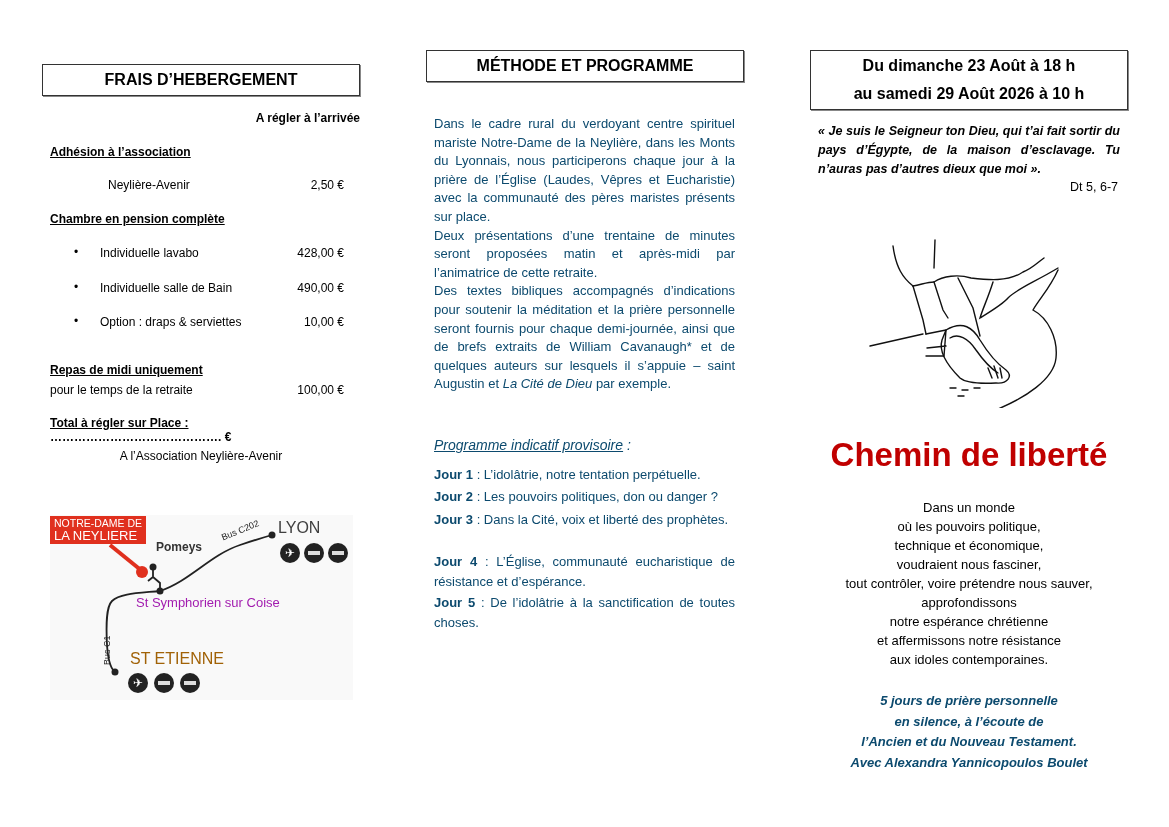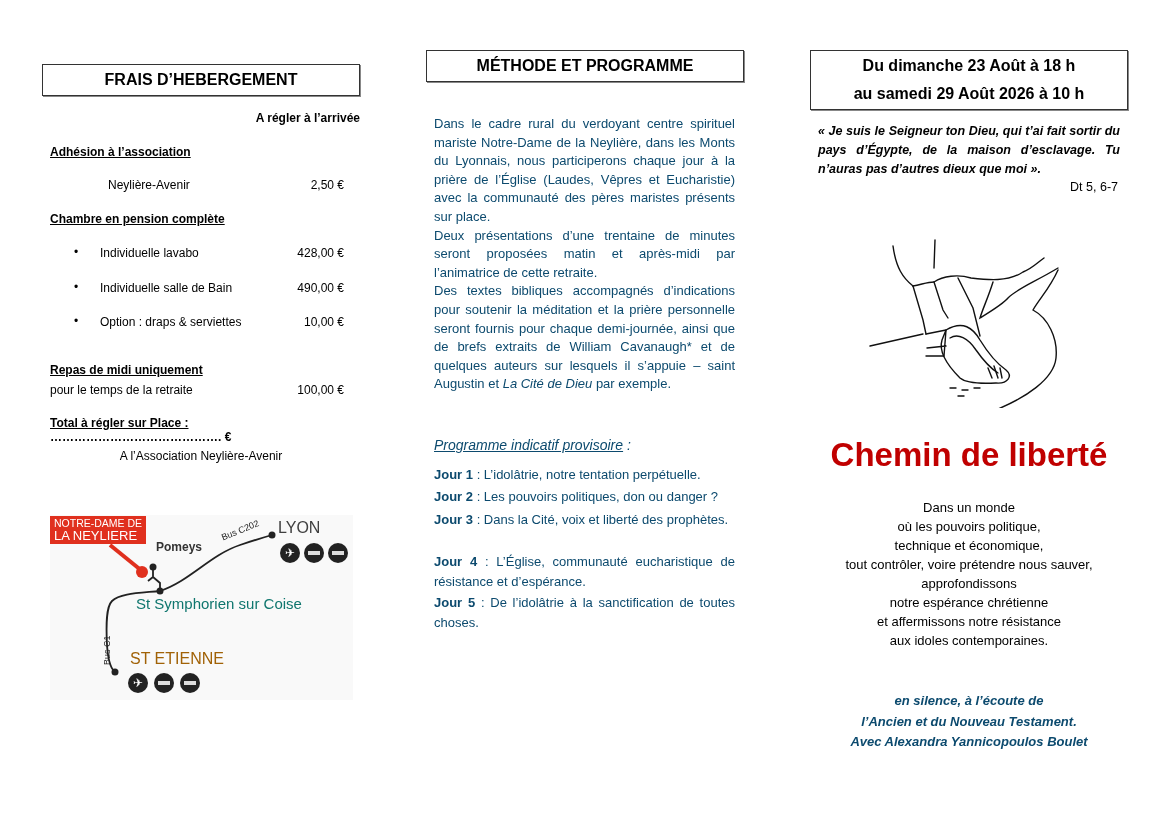--- a/index.html
+++ b/index.html
@@ -110,21 +110,21 @@
   <div style="position:absolute;left:230px;top:28px;display:flex;gap:4px;">
     <span class="ticon" style="width:20px;height:20px;border-radius:50%;background:#222;color:#fff;font-size:12px;text-align:center;line-height:20px;display:inline-block;">✈</span>
     <span class="ticon" style="width:20px;height:20px;border-radius:50%;background:#222;display:inline-block;position:relative;">
         <span style="position:absolute;left:4px;top:8px;width:12px;height:4px;background:#ddd;"></span>
       </span>
     <span class="ticon" style="width:20px;height:20px;border-radius:50%;background:#222;display:inline-block;position:relative;">
         <span style="position:absolute;left:4px;top:8px;width:12px;height:4px;background:#ddd;"></span>
       </span>
   </div>
 
-  <div style="position:absolute;left:86px;top:80px;font-size:15px;color:#0f766e;">St Symphorien sur Coise</div>
+  <div style="position:absolute;left:86px;top:80px;font-size:13px;color:#a21caf;">St Symphorien sur Coise</div>
   <div style="position:absolute;left:52px;top:150px;font-size:9px;color:#222;transform:rotate(-90deg);transform-origin:left top;">Bus C1</div>
   <div style="position:absolute;left:80px;top:135px;font-size:16px;color:#a16207;">ST ETIENNE</div>
 
   <div style="position:absolute;left:78px;top:158px;display:flex;gap:6px;">
     <span style="width:20px;height:20px;border-radius:50%;background:#222;color:#fff;font-size:12px;text-align:center;line-height:20px;display:inline-block;">✈</span>
     <span style="width:20px;height:20px;border-radius:50%;background:#222;display:inline-block;position:relative;">
         <span style="position:absolute;left:4px;top:8px;width:12px;height:4px;background:#ddd;"></span>
       </span>
     <span style="width:20px;height:20px;border-radius:50%;background:#222;display:inline-block;position:relative;">
         <span style="position:absolute;left:4px;top:8px;width:12px;height:4px;background:#ddd;"></span>
@@ -177,25 +177,27 @@
       <path d="M82 150 L88 150 M94 152 L100 152 M106 150 L112 150 M90 158 L96 158"></path>
     </g>
   </svg>
 
   <div class="title-red">Chemin de liberté</div>
 
   <div class="poem">
     <div>Dans un monde</div>
     <div>où les pouvoirs politique,</div>
     <div>technique et économique,</div>
+    <div>voudraient nous fasciner,</div>
     <div>tout contrôler, voire prétendre nous sauver,</div>
     <div>approfondissons</div>
     <div>notre espérance chrétienne</div>
     <div>et affermissons notre résistance</div>
     <div>aux idoles contemporaines.</div>
   </div>
 
   <div class="closing teal">
+    <div>5 jours de prière personnelle</div>
     <div>en silence, à l’écoute de</div>
     <div>l’Ancien et du Nouveau Testament.</div>
     <div>Avec Alexandra Yannicopoulos Boulet</div>
   </div>
 </div>
 
 </body></html>

